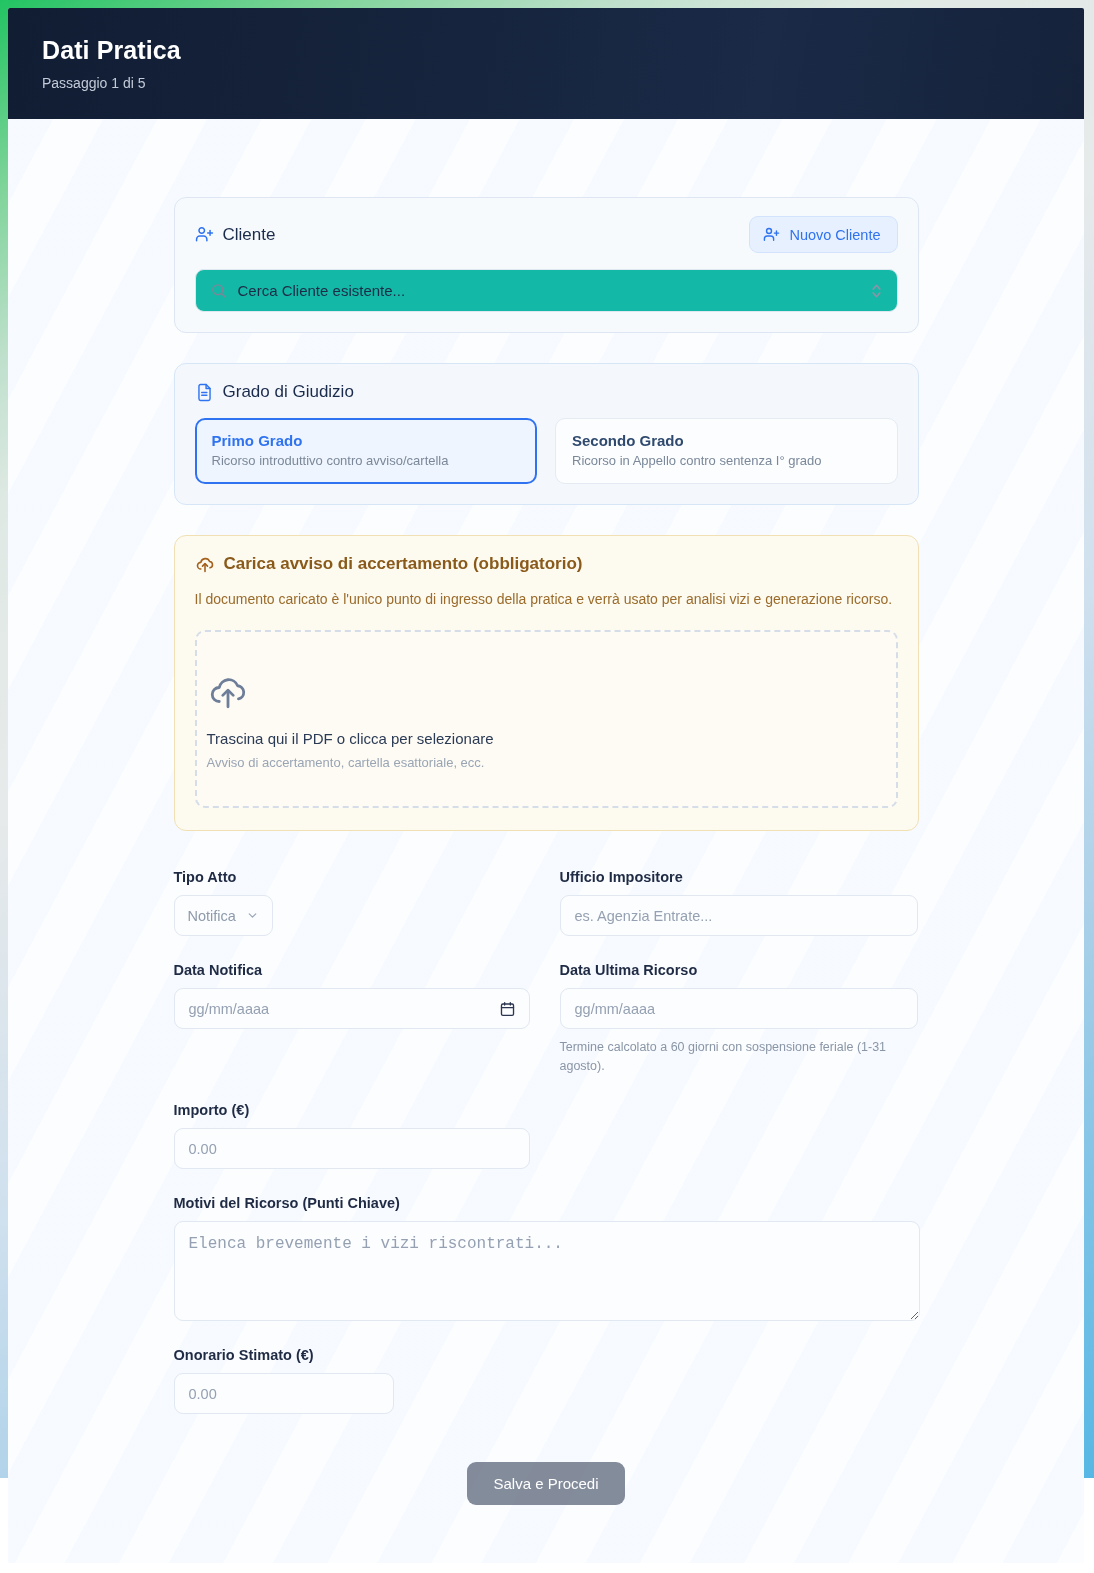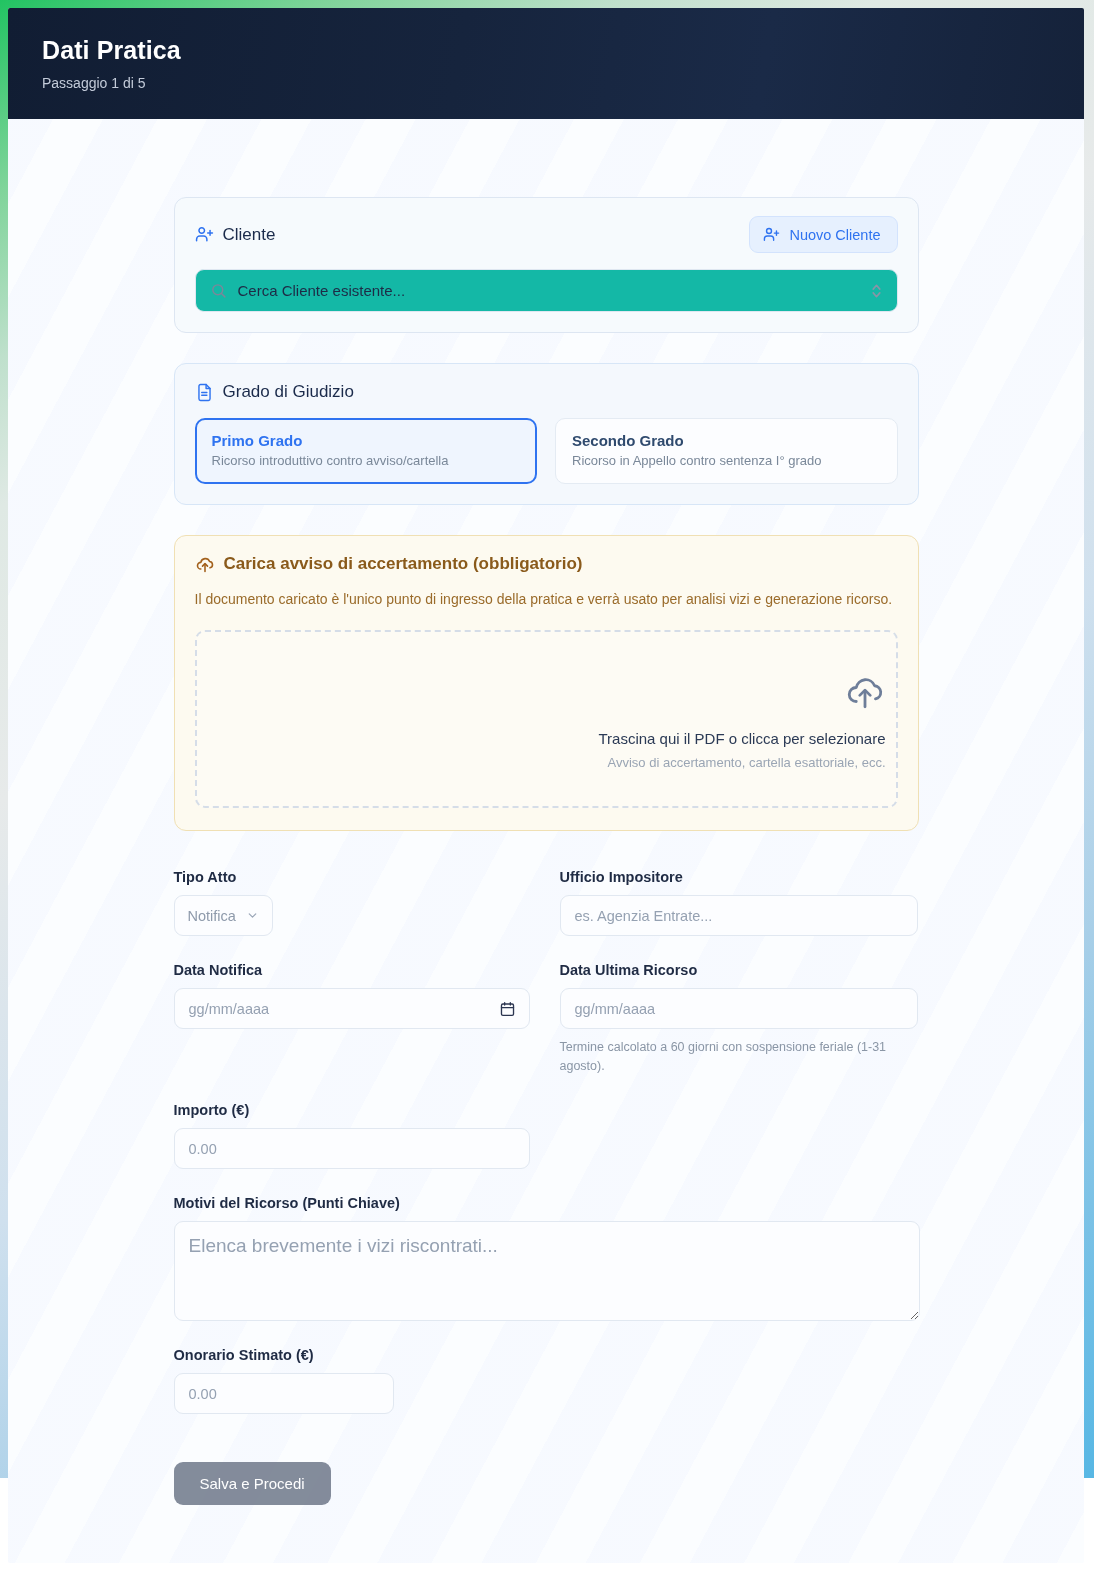--- a/index.html
+++ b/index.html
@@ -191,21 +191,21 @@
     font-size: 14px;
     line-height: 22px;
     color: #9a6b2a;
     margin-bottom: 20px;
   }
   .dropzone {
     border: 2px dashed #d5dde8;
     border-radius: 10px;
     background: #fdfbf4;
     padding: 38px 10px 36px 10px;
-    text-align: right;
+    text-align: left;
     cursor: pointer;
   }
   .dz-main { font-size: 15px; color: #2b3a55; margin-top: 14px; }
   .dz-sub  { font-size: 13px; color: #9aa5b4; margin-top: 8px; }
 
   
   .grid {
     display: grid;
     grid-template-columns: 380px 360px;
     column-gap: 6px;
@@ -266,34 +266,34 @@
   .w-narrow { width: 356px; }
   .w-mid    { width: 358px; }
 
   .ta {
     width: 100%;
     height: 100px;
     border: 1px solid #e1e8f1;
     border-radius: 9px;
     background: #fcfdff;
     padding: 13px 14px;
-    font-family: Liberation Sans, sans-serif;
-    font-size: 19px;
+    font-family: Liberation Mono, monospace;
+    font-size: 16px;
     color: #2b3a55;
     resize: vertical;
     display: block;
   }
   .ta::placeholder { color: #95a1b2; }
 
   .full { grid-column: 1 / span 2; }
 
   
   .footer {
     display: flex;
-    justify-content: flex-start;
+    justify-content: center;
     margin-top: 22px;
     padding-bottom: 20px;
   }
   .btn-primary {
     background: #7d8696;
     color: #ffffff;
     border: none;
     border-radius: 9px;
     font-family: "Liberation Sans", sans-serif;
     font-size: 15px;

